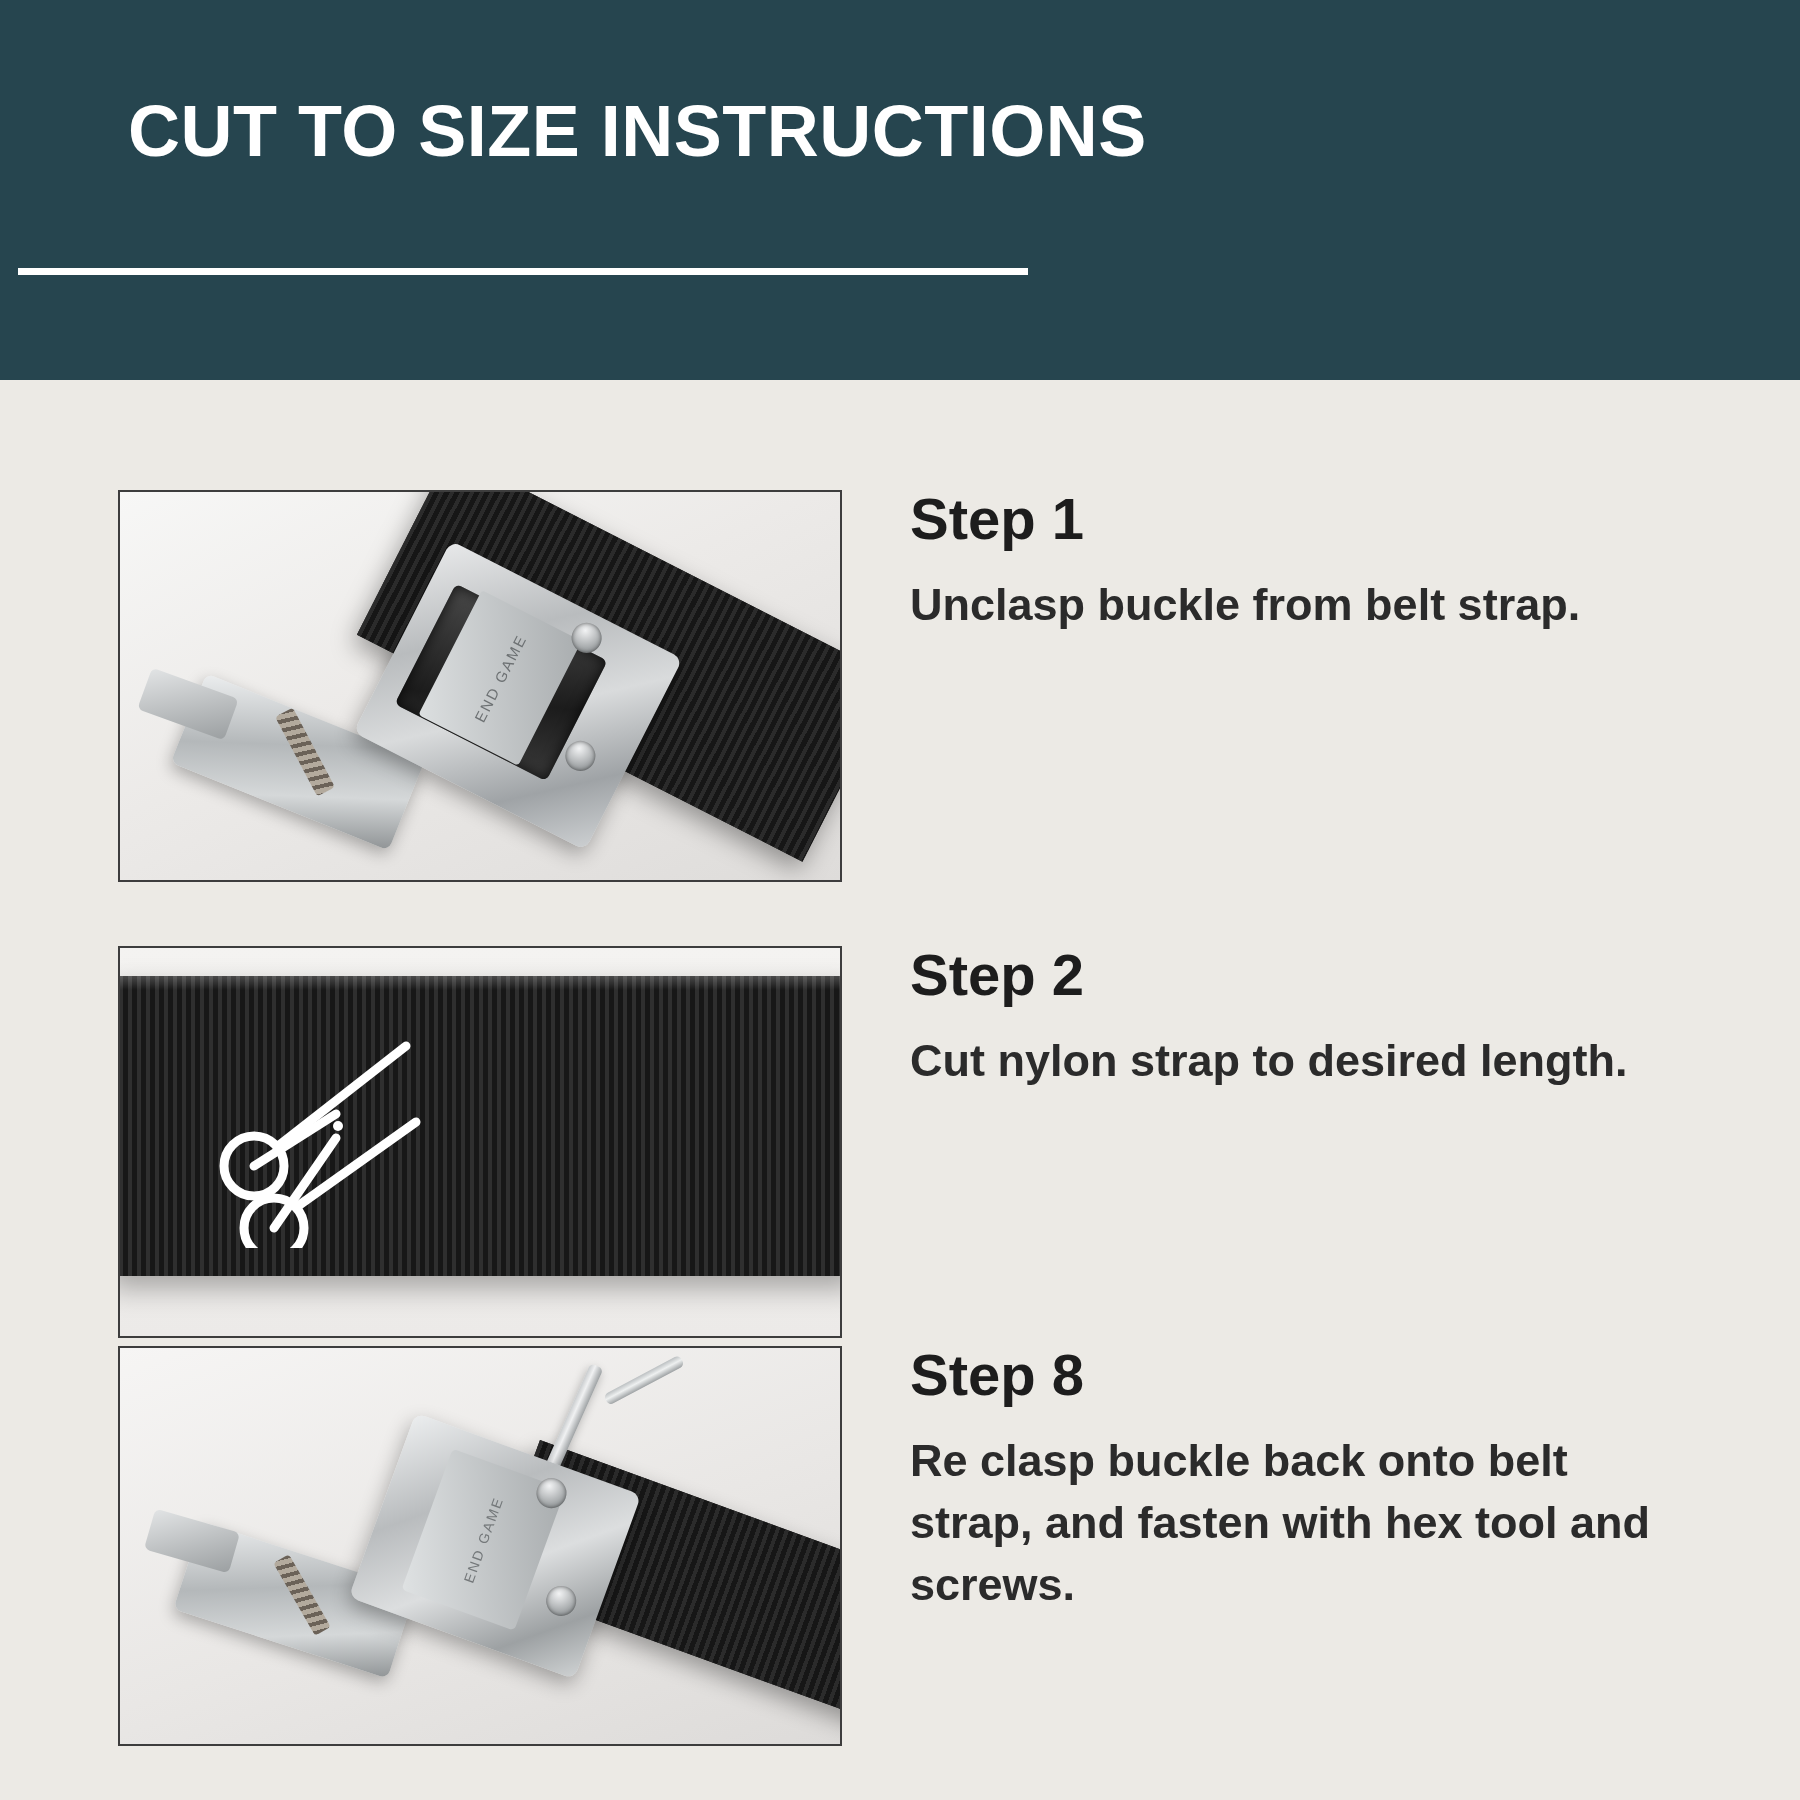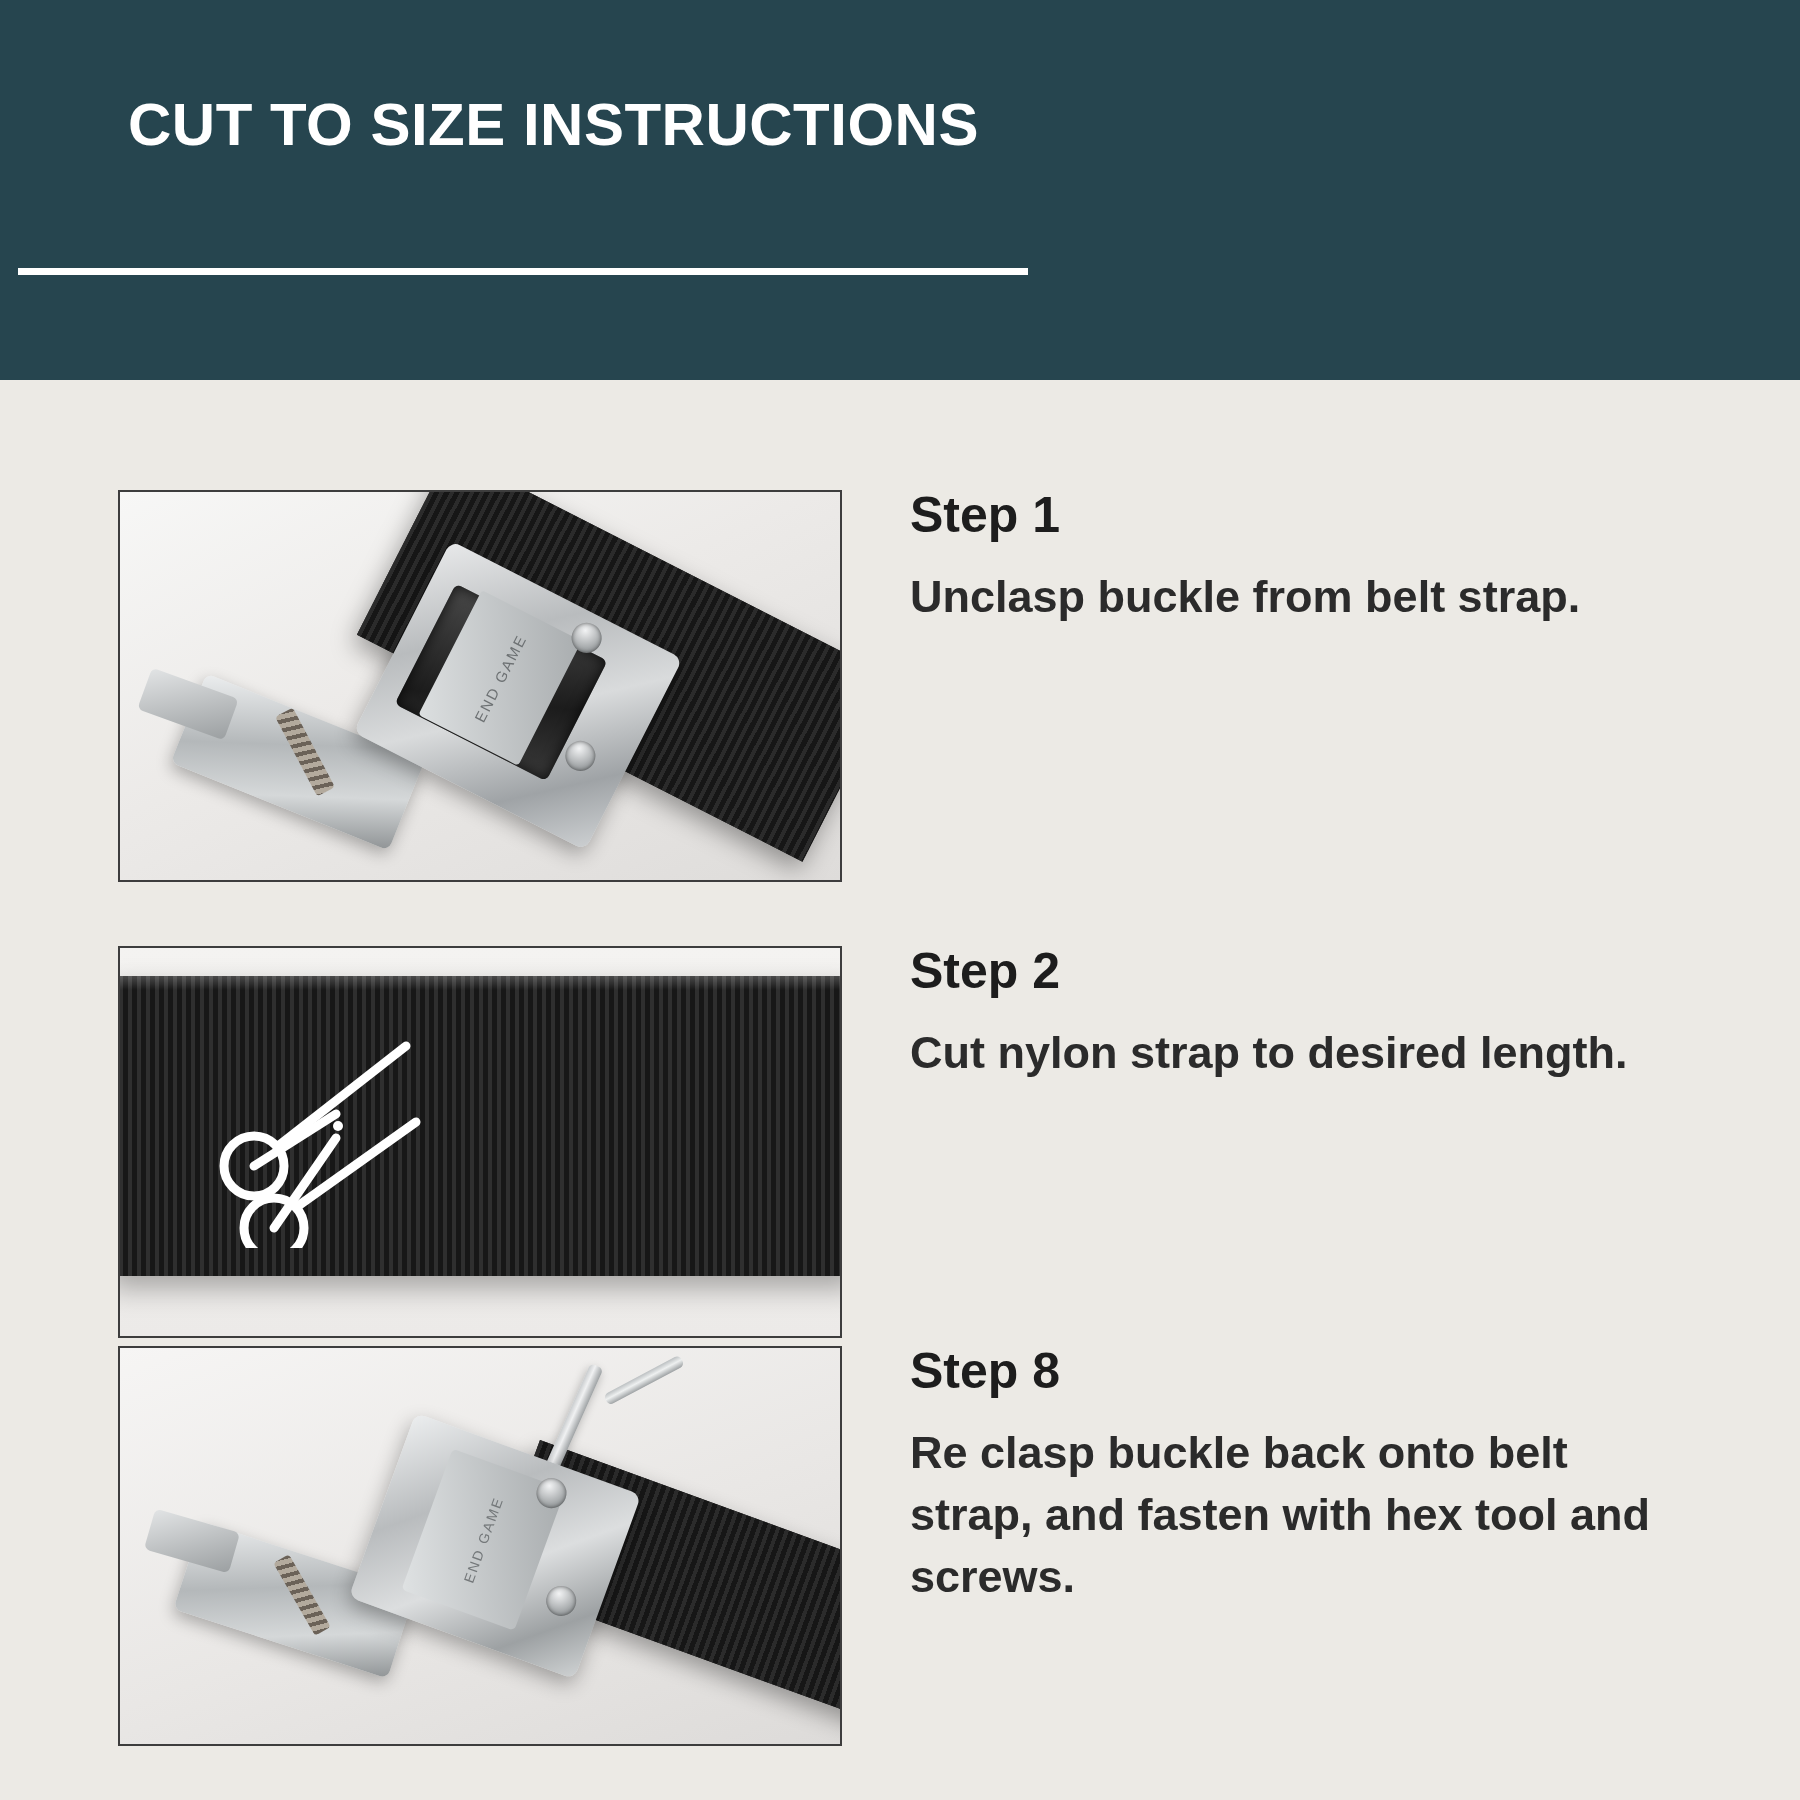--- a/index.html
+++ b/index.html
@@ -28,21 +28,21 @@
     top: 0;
     width: 1800px;
     height: 380px;
     background: #26454f;
     box-sizing: border-box;
   }
   .header-title {
     position: absolute;
     left: 128px;
     top: 95px;
-    font-size: 60px;
+    font-size: 72px;
     font-weight: bold;
     color: #ffffff;
     letter-spacing: 0.5px;
     line-height: 1;
     white-space: nowrap;
     font-family: "Liberation Sans", sans-serif;
   }
   .header-rule {
     position: absolute;
     left: 18px;
@@ -82,21 +82,21 @@
   }
   .step-row.r3 .photo { height: 400px; }
 
   .text-col {
     position: absolute;
     left: 910px;
     top: 0;
     width: 760px;
   }
   .step-title {
-    font-size: 50px;
+    font-size: 58px;
     font-weight: bold;
     color: #1d1d1d;
     margin: 0 0 26px 0;
     line-height: 1;
   }
   .step-desc {
     font-size: 45px;
     color: #2b2b2b;
     line-height: 1.38;
     margin: 0;

